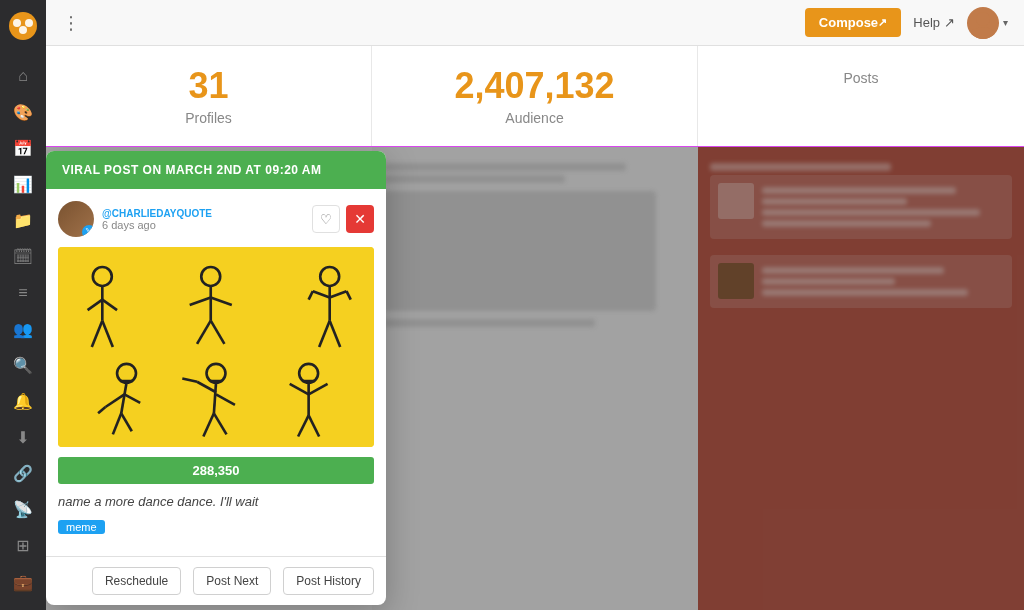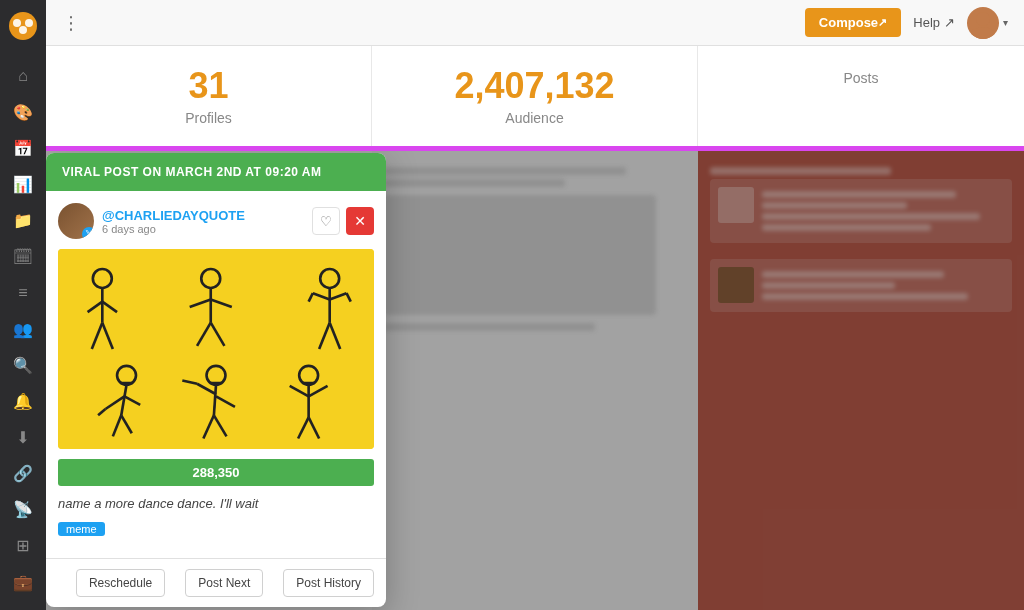--- a/index.html
+++ b/index.html
@@ -115,21 +115,21 @@
       align-items: center;
       gap: 4px;
       cursor: pointer;
     }
 
     
     .stats-row {
       display: grid;
       grid-template-columns: 1fr 1fr 1fr;
       background: #fff;
-      border-bottom: 5px solid #d946ef;
+      border-bottom: 1px solid #d946ef;
       flex-shrink: 0;
     }
     .stat-card {
       padding: 20px;
       text-align: center;
       border-right: 1px solid #e8e8e8;
     }
     .stat-card:last-child { border-right: none; }
     .stat-number {
       font-size: 36px;
@@ -258,21 +258,21 @@
       align-items: center;
       justify-content: center;
     }
     .post-avatar-inner {
       width: 100%;
       height: 100%;
       background: linear-gradient(135deg, #7a5230, #a0724a);
     }
     .post-author-info {}
     .post-username {
-      font-size: 13px;
+      font-size: 10px;
       font-weight: 700;
       color: #1da1f2;
     }
     .post-time {
       font-size: 11px;
       color: #888;
     }
     .post-actions {
       display: flex;
       gap: 6px;
@@ -351,21 +351,21 @@
       padding: 1px 8px;
       border-radius: 3px;
       margin-bottom: 10px;
     }
 
     .modal-footer {
       border-top: 1px solid #e0e0e0;
       padding: 10px 12px;
       display: flex;
       justify-content: flex-end;
-      gap: 20px;
+      gap: 12px;
       flex-shrink: 0;
     }
     .footer-btn {
       background: none;
       border: 1px solid #d0d0d0;
       border-radius: 4px;
       padding: 6px 12px;
       font-size: 12px;
       color: #444;
       cursor: pointer;

